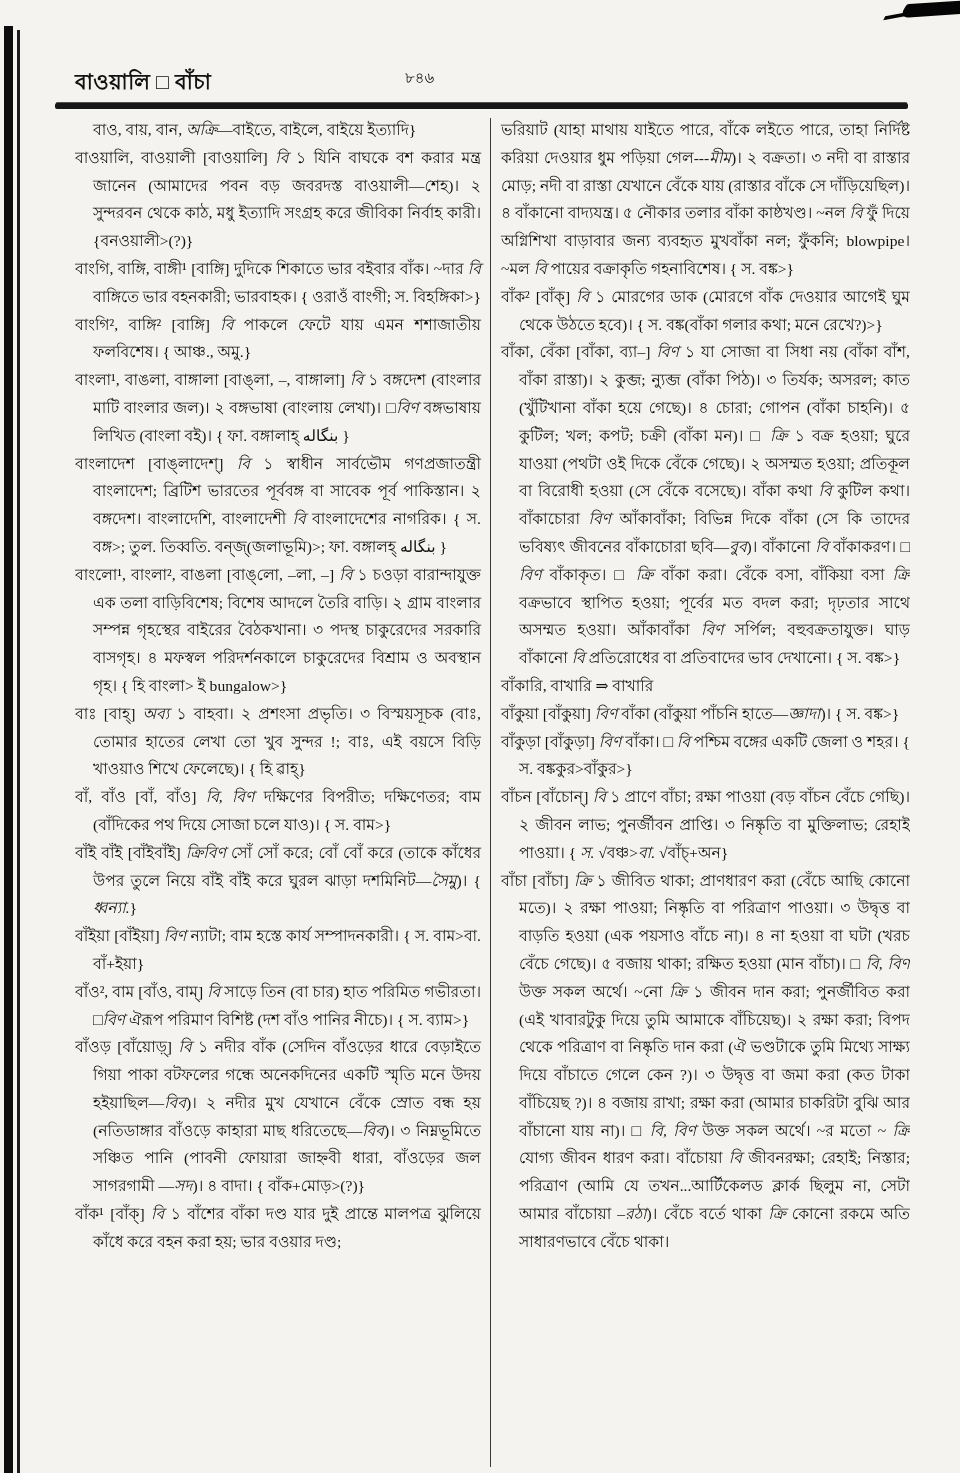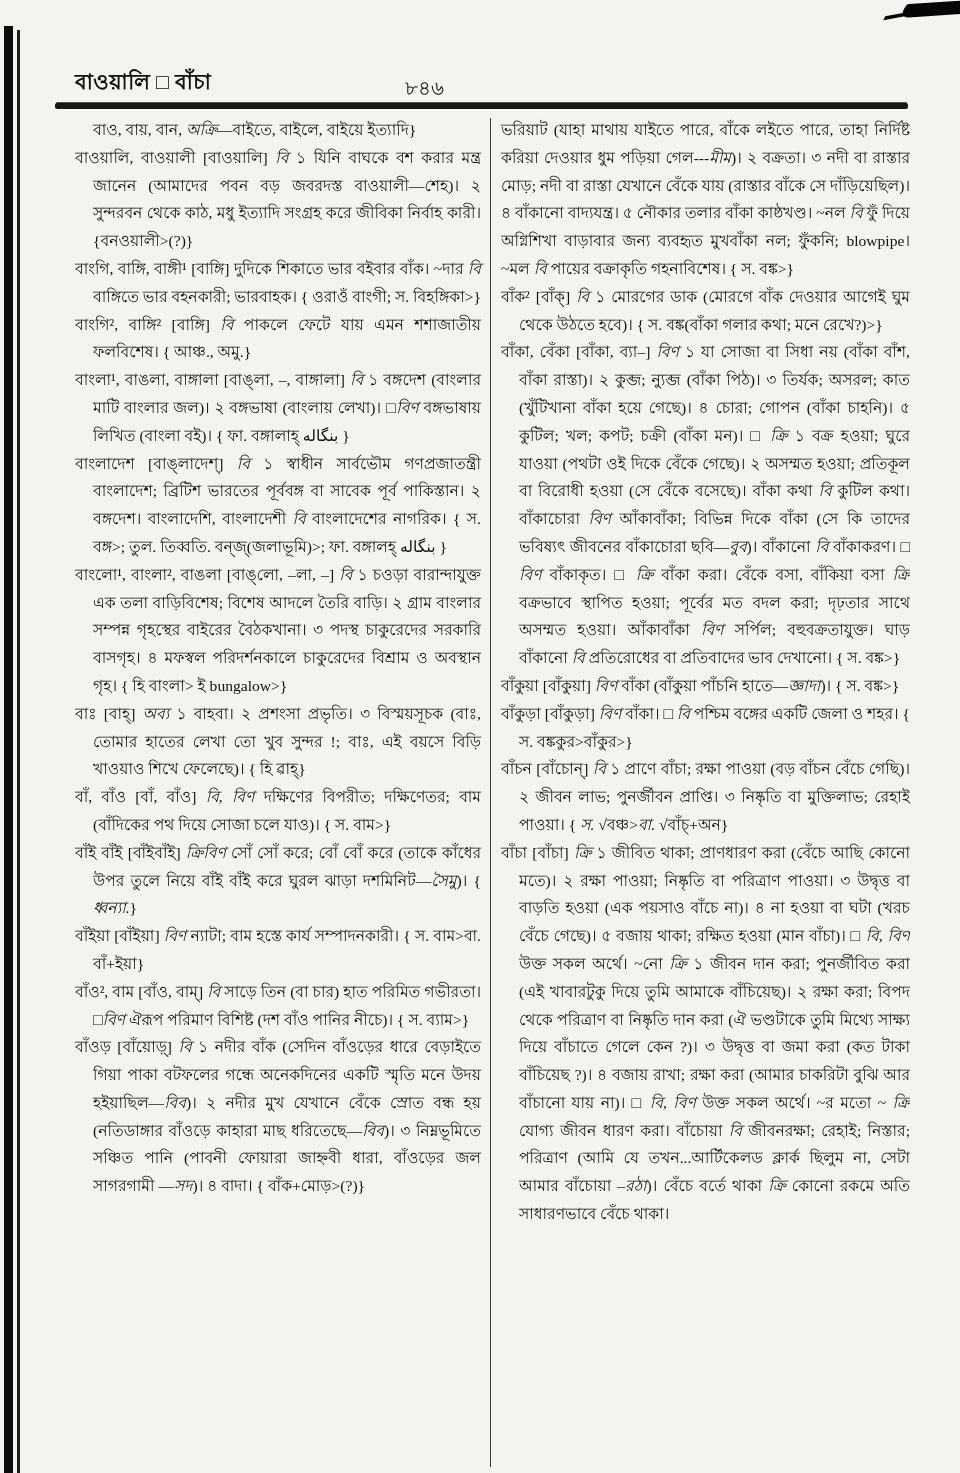--- a/index.html
+++ b/index.html
@@ -10,21 +10,21 @@
   }
   
   .binding{position:absolute;left:4px;top:26px;width:9px;height:1447px;background:#0d0d0d;}
   .binding2{position:absolute;left:17px;top:30px;width:3px;height:1443px;background:#1c1c1c;}
   .corner-mark{position:absolute;right:-6px;top:2px;width:62px;height:14px;background:#050505;
     transform:skewX(-35deg) rotate(-4deg);border-radius:2px 8px 2px 10px;}
   .corner-mark:after{content:"";position:absolute;left:-14px;top:9px;width:30px;height:4px;background:#050505;transform:rotate(-8deg);}
   
   .header{position:absolute;left:75px;right:55px;top:66px;height:34px;}
   .guide{font-weight:700;font-size:21px;letter-spacing:.5px;}
-  .pageno{position:absolute;left:50%;transform:translateX(-85px);top:7px;font-size:20px;}
+  .pageno{position:absolute;left:50%;transform:translateX(-85px);top:0;font-size:15px;}
   .rule{position:absolute;left:55px;right:52px;top:103px;height:6px;background:#161616;
     box-shadow:0 -2px 0 -1px #55524c;border-radius:2px;}
   
   .cols{position:absolute;left:75px;right:50px;top:116px;bottom:6px;display:flex;}
   .col{font-size:15.6px;line-height:27.8px;text-align:justify;overflow:hidden;}
   .col-left{width:406px;padding-right:9px;}
   .divider{width:1px;background:#3a3a3a;margin-top:2px;}
   .col-right{flex:1;padding-left:10px;}
   .entry{margin:0;padding-left:18px;text-indent:-18px;}
   .entry.cont{text-indent:0;}
@@ -53,24 +53,26 @@
       <p class="entry"><span class="hw">বাংগি², বাঙ্গি² </span><span class="tx">[বাঙ্গি] </span><span class="it">বি </span><span class="tx">পাকলে ফেটে যায় এমন শশাজাতীয় ফলবিশেষ। { আঞ্চ., অমু.}</span></p>
       <p class="entry"><span class="hw">বাংলা¹, বাঙলা, বাঙ্গালা </span><span class="tx">[বাঙ্‌লা, –, বাঙ্গালা] </span><span class="it">বি </span><span class="tx">১ বঙ্গদেশ (বাংলার মাটি বাংলার জল)। ২ বঙ্গভাষা (বাংলায় লেখা)। □</span><span class="it">বিণ </span><span class="tx">বঙ্গভাষায় লিখিত (বাংলা বই)। { ফা. বঙ্গালাহ্‌ بنگاله }</span></p>
       <p class="entry"><span class="hw">বাংলাদেশ </span><span class="tx">[বাঙ্‌লাদেশ্‌] </span><span class="it">বি </span><span class="tx">১ স্বাধীন সার্বভৌম গণপ্রজাতন্ত্রী বাংলাদেশ; ব্রিটিশ ভারতের পূর্ববঙ্গ বা সাবেক পূর্ব পাকিস্তান। ২ বঙ্গদেশ। </span><span class="hw">বাংলাদেশি, বাংলাদেশী </span><span class="it">বি </span><span class="tx">বাংলাদেশের নাগরিক। { স. বঙ্গ&gt;; তুল. তিব্বতি. বন্‌জ্‌(জলাভূমি)&gt;; ফা. বঙ্গালহ্‌ بنگاله }</span></p>
       <p class="entry"><span class="hw">বাংলো¹, বাংলা², বাঙলা </span><span class="tx">[বাঙ্‌লো, –লা, –] </span><span class="it">বি </span><span class="tx">১ চওড়া বারান্দাযুক্ত এক তলা বাড়িবিশেষ; বিশেষ আদলে তৈরি বাড়ি। ২ গ্রাম বাংলার সম্পন্ন গৃহস্থের বাইরের বৈঠকখানা। ৩ পদস্থ চাকুরেদের সরকারি বাসগৃহ। ৪ মফস্বল পরিদর্শনকালে চাকুরেদের বিশ্রাম ও অবস্থান গৃহ। { হি বাংলা&gt; ই bungalow&gt;}</span></p>
       <p class="entry"><span class="hw">বাঃ </span><span class="tx">[বাহ্‌] </span><span class="it">অব্য </span><span class="tx">১ বাহবা। ২ প্রশংসা প্রভৃতি। ৩ বিস্ময়সূচক (বাঃ, তোমার হাতের লেখা তো খুব সুন্দর !; বাঃ, এই বয়সে বিড়ি খাওয়াও শিখে ফেলেছে)। { হি ৱাহ্‌}</span></p>
       <p class="entry"><span class="hw">বাঁ, বাঁও </span><span class="tx">[বাঁ, বাঁও] </span><span class="it">বি, বিণ </span><span class="tx">দক্ষিণের বিপরীত; দক্ষিণেতর; বাম (বাঁদিকের পথ দিয়ে সোজা চলে যাও)। { স. বাম&gt;}</span></p>
       <p class="entry"><span class="hw">বাঁই বাঁই </span><span class="tx">[বাঁইবাঁই] </span><span class="it">ক্রিবিণ </span><span class="tx">সোঁ সোঁ করে; বোঁ বোঁ করে (তাকে কাঁধের উপর তুলে নিয়ে বাঁই বাঁই করে ঘুরল ঝাড়া দশমিনিট—</span><span class="it">সৈমু</span><span class="tx">)। { </span><span class="it">ধ্বন্যা.</span><span class="tx">}</span></p>
       <p class="entry"><span class="hw">বাঁইয়া </span><span class="tx">[বাঁইয়া] </span><span class="it">বিণ </span><span class="tx">ন্যাটা; বাম হস্তে কার্য সম্পাদনকারী। { স. বাম&gt;বা. বাঁ+ইয়া}</span></p>
       <p class="entry"><span class="hw">বাঁও², বাম </span><span class="tx">[বাঁও, বাম্‌] </span><span class="it">বি </span><span class="tx">সাড়ে তিন (বা চার) হাত পরিমিত গভীরতা। □</span><span class="it">বিণ </span><span class="tx">ঐরূপ পরিমাণ বিশিষ্ট (দশ বাঁও পানির নীচে)। { স. ব্যাম&gt;}</span></p>
       <p class="entry"><span class="hw">বাঁওড় </span><span class="tx">[বাঁয়োড়্‌] </span><span class="it">বি </span><span class="tx">১ নদীর বাঁক (সেদিন বাঁওড়ের ধারে বেড়াইতে গিয়া পাকা বটফলের গন্ধে অনেকদিনের একটি স্মৃতি মনে উদয় হইয়াছিল—</span><span class="it">বিব</span><span class="tx">)। ২ নদীর মুখ যেখানে বেঁকে স্রোত বন্ধ হয় (নতিডাঙ্গার বাঁওড়ে কাহারা মাছ ধরিতেছে—</span><span class="it">বিব</span><span class="tx">)। ৩ নিম্নভূমিতে সঞ্চিত পানি (পাবনী ফোয়ারা জাহ্নবী ধারা, বাঁওড়ের জল সাগরগামী —</span><span class="it">সদ</span><span class="tx">)। ৪ বাদা। { বাঁক+মোড়&gt;(?)}</span></p>
+      <p class="entry"><span class="hw">বাঁক¹ </span><span class="tx">[বাঁক্‌] </span><span class="it">বি </span><span class="tx">১ বাঁশের বাঁকা দণ্ড যার দুই প্রান্তে মালপত্র ঝুলিয়ে কাঁধে করে বহন করা হয়; ভার বওয়ার দণ্ড;</span></p>
     </div>
   <div class="divider"></div>
   <div class="col col-right" id="col-right">
       <p class="entry cont flush"><span class="tx">ভরিয়াট (যাহা মাথায় যাইতে পারে, বাঁকে লইতে পারে, তাহা নির্দিষ্ট করিয়া দেওয়ার ধুম পড়িয়া গেল---</span><span class="it">মীম</span><span class="tx">)। ২ বক্রতা। ৩ নদী বা রাস্তার মোড়; নদী বা রাস্তা যেখানে বেঁকে যায় (রাস্তার বাঁকে সে দাঁড়িয়েছিল)। ৪ বাঁকানো বাদ্যযন্ত্র। ৫ নৌকার তলার বাঁকা কাষ্ঠখণ্ড। </span><span class="hw">~নল </span><span class="it">বি </span><span class="tx">ফুঁ দিয়ে অগ্নিশিখা বাড়াবার জন্য ব্যবহৃত মুখবাঁকা নল; ফুঁকনি; blowpipe। </span><span class="hw">~মল </span><span class="it">বি </span><span class="tx">পায়ের বক্রাকৃতি গহনাবিশেষ। { স. বঙ্ক&gt;}</span></p>
       <p class="entry"><span class="hw">বাঁক² </span><span class="tx">[বাঁক্‌] </span><span class="it">বি </span><span class="tx">১ মোরগের ডাক (মোরগে বাঁক দেওয়ার আগেই ঘুম থেকে উঠতে হবে)। { স. বঙ্ক(বাঁকা গলার কথা; মনে রেখে?)&gt;}</span></p>
       <p class="entry"><span class="hw">বাঁকা, বেঁকা </span><span class="tx">[বাঁকা, ব্যা–] </span><span class="it">বিণ </span><span class="tx">১ যা সোজা বা সিধা নয় (বাঁকা বাঁশ, বাঁকা রাস্তা)। ২ কুব্জ; ন্যুব্জ (বাঁকা পিঠ)। ৩ তির্যক; অসরল; কাত (খুঁটিখানা বাঁকা হয়ে গেছে)। ৪ চোরা; গোপন (বাঁকা চাহনি)। ৫ কুটিল; খল; কপট; চক্রী (বাঁকা মন)। □ </span><span class="it">ক্রি </span><span class="tx">১ বক্র হওয়া; ঘুরে যাওয়া (পথটা ওই দিকে বেঁকে গেছে)। ২ অসম্মত হওয়া; প্রতিকূল বা বিরোধী হওয়া (সে বেঁকে বসেছে)। </span><span class="hw">বাঁকা কথা </span><span class="it">বি </span><span class="tx">কুটিল কথা। </span><span class="hw">বাঁকাচোরা </span><span class="it">বিণ </span><span class="tx">আঁকাবাঁকা; বিভিন্ন দিকে বাঁকা (সে কি তাদের ভবিষ্যৎ জীবনের বাঁকাচোরা ছবি—</span><span class="it">বুব</span><span class="tx">)। </span><span class="hw">বাঁকানো </span><span class="it">বি </span><span class="tx">বাঁকাকরণ। □ </span><span class="it">বিণ </span><span class="tx">বাঁকাকৃত। □ </span><span class="it">ক্রি </span><span class="tx">বাঁকা করা। </span><span class="hw">বেঁকে বসা, বাঁকিয়া বসা </span><span class="it">ক্রি </span><span class="tx">বক্রভাবে স্থাপিত হওয়া; পূর্বের মত বদল করা; দৃঢ়তার সাথে অসম্মত হওয়া। </span><span class="hw">আঁকাবাঁকা </span><span class="it">বিণ </span><span class="tx">সর্পিল; বহুবক্রতাযুক্ত। </span><span class="hw">ঘাড় বাঁকানো </span><span class="it">বি </span><span class="tx">প্রতিরোধের বা প্রতিবাদের ভাব দেখানো। { স. বঙ্ক&gt;}</span></p>
+      <p class="entry"><span class="hw">বাঁকারি, বাখারি </span><span class="tx">⇒ বাখারি</span></p>
       <p class="entry"><span class="hw">বাঁকুয়া </span><span class="tx">[বাঁকুয়া] </span><span class="it">বিণ </span><span class="tx">বাঁকা (বাঁকুয়া পাঁচনি হাতে—</span><span class="it">জ্ঞাদা</span><span class="tx">)। { স. বঙ্ক&gt;}</span></p>
       <p class="entry"><span class="hw">বাঁকুড়া </span><span class="tx">[বাঁকুড়া] </span><span class="it">বিণ </span><span class="tx">বাঁকা। □ </span><span class="it">বি </span><span class="tx">পশ্চিম বঙ্গের একটি জেলা ও শহর। { স. বঙ্ককুর&gt;বাঁকুর&gt;}</span></p>
       <p class="entry"><span class="hw">বাঁচন </span><span class="tx">[বাঁচোন্‌] </span><span class="it">বি </span><span class="tx">১ প্রাণে বাঁচা; রক্ষা পাওয়া (বড় বাঁচন বেঁচে গেছি)। ২ জীবন লাভ; পুনর্জীবন প্রাপ্তি। ৩ নিষ্কৃতি বা মুক্তিলাভ; রেহাই পাওয়া। { </span><span class="it">স. </span><span class="tx">√বঞ্চ&gt;</span><span class="it">বা. </span><span class="tx">√বাঁচ্‌+অন}</span></p>
       <p class="entry"><span class="hw">বাঁচা </span><span class="tx">[বাঁচা] </span><span class="it">ক্রি </span><span class="tx">১ জীবিত থাকা; প্রাণধারণ করা (বেঁচে আছি কোনো মতে)। ২ রক্ষা পাওয়া; নিষ্কৃতি বা পরিত্রাণ পাওয়া। ৩ উদ্বৃত্ত বা বাড়তি হওয়া (এক পয়সাও বাঁচে না)। ৪ না হওয়া বা ঘটা (খরচ বেঁচে গেছে)। ৫ বজায় থাকা; রক্ষিত হওয়া (মান বাঁচা)। □ </span><span class="it">বি, বিণ </span><span class="tx">উক্ত সকল অর্থে। </span><span class="hw">~নো </span><span class="it">ক্রি </span><span class="tx">১ জীবন দান করা; পুনর্জীবিত করা (এই খাবারটুকু দিয়ে তুমি আমাকে বাঁচিয়েছ)। ২ রক্ষা করা; বিপদ থেকে পরিত্রাণ বা নিষ্কৃতি দান করা (ঐ ভণ্ডটাকে তুমি মিথ্যে সাক্ষ্য দিয়ে বাঁচাতে গেলে কেন ?)। ৩ উদ্বৃত্ত বা জমা করা (কত টাকা বাঁচিয়েছ ?)। ৪ বজায় রাখা; রক্ষা করা (আমার চাকরিটা বুঝি আর বাঁচানো যায় না)। □ </span><span class="it">বি, বিণ </span><span class="tx">উক্ত সকল অর্থে। </span><span class="hw">~র মতো ~ </span><span class="it">ক্রি </span><span class="tx">যোগ্য জীবন ধারণ করা। </span><span class="hw">বাঁচোয়া </span><span class="it">বি </span><span class="tx">জীবনরক্ষা; রেহাই; নিস্তার; পরিত্রাণ (আমি যে তখন...আর্টিকেলড ক্লার্ক ছিলুম না, সেটা আমার বাঁচোয়া –</span><span class="it">রঠা</span><span class="tx">)। </span><span class="hw">বেঁচে বর্তে থাকা </span><span class="it">ক্রি </span><span class="tx">কোনো রকমে অতি সাধারণভাবে বেঁচে থাকা।</span></p>
     </div>
 </div>
 
 </body></html>

